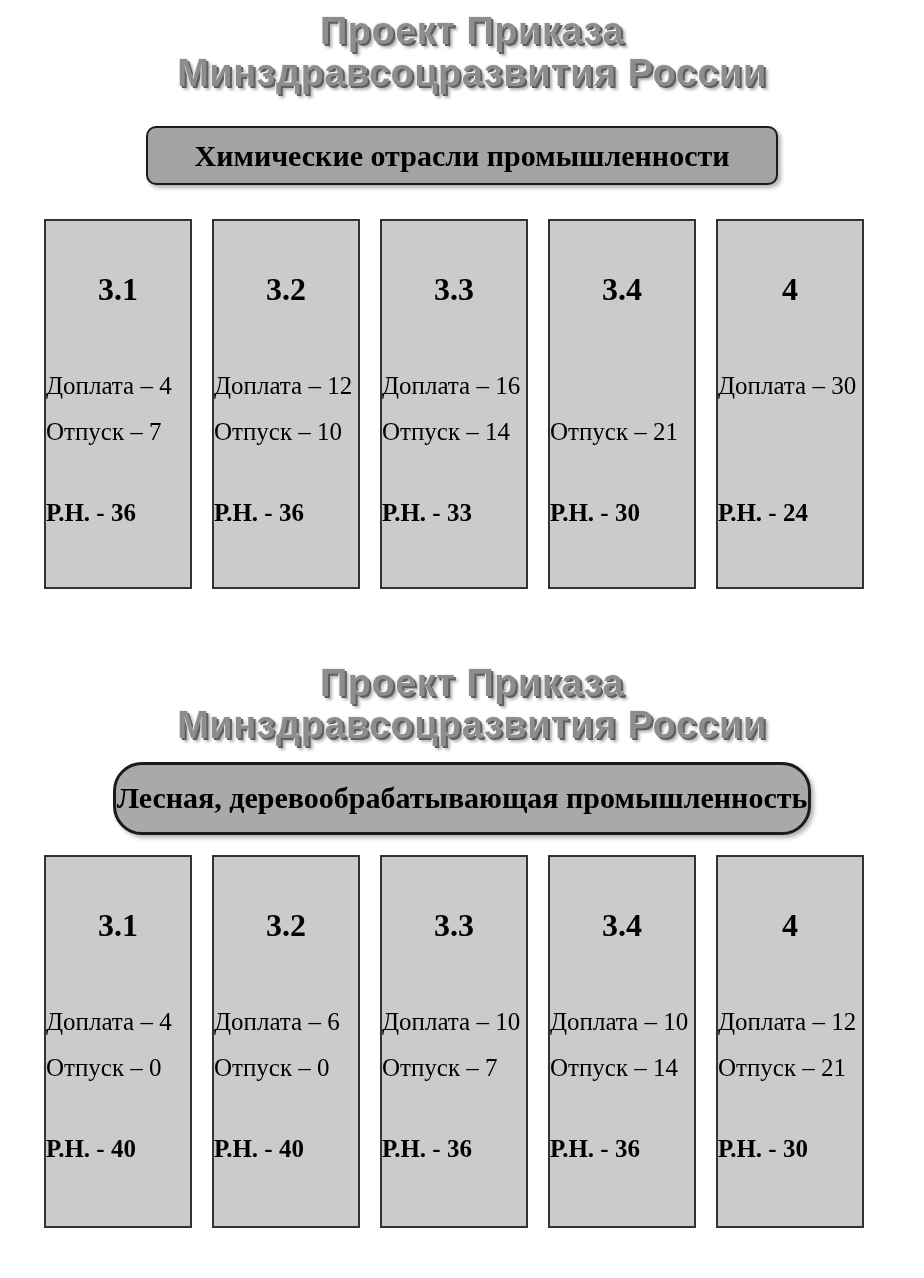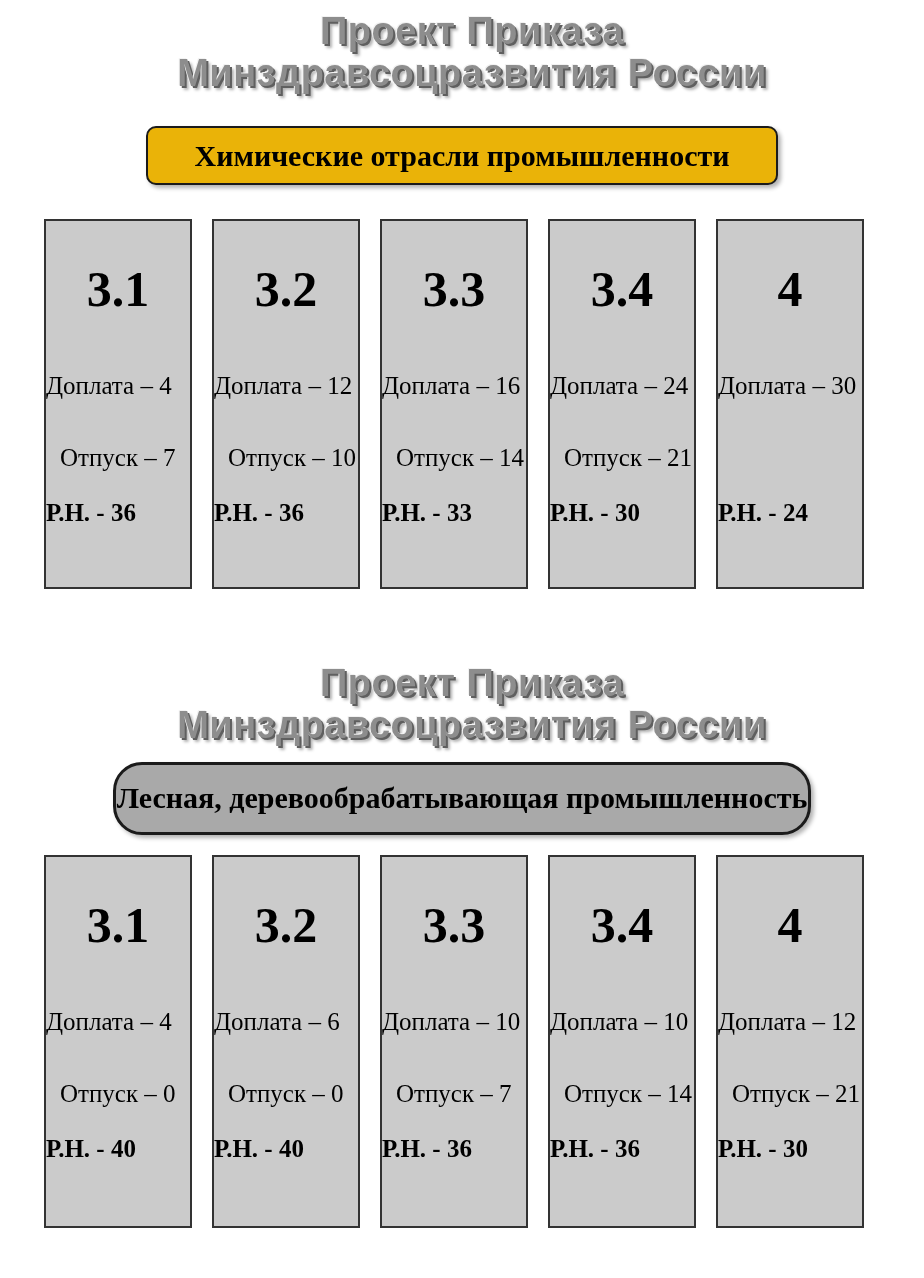--- a/index.html
+++ b/index.html
@@ -39,21 +39,21 @@
     font-family: "Liberation Serif", serif;
     font-weight: bold;
     color: #000000;
     box-shadow: 3px 3px 4px rgba(0,0,0,0.30);
   }
   .banner.light {
     left: 146px;
     top: 126px;
     width: 632px;
     height: 59px;
-    background: #eab308;
+    background: #a3a3a3;
     border-radius: 10px;
     font-size: 30px;
     line-height: 55px;
     text-align: center;
   }
   .banner.dark {
     left: 113px;
     top: 762px;
     width: 698px;
     height: 73px;
@@ -82,37 +82,37 @@
   .grade {
     position: absolute;
     left: 0;
     right: 0;
     top: 40px;
     height: 56px;
     line-height: 56px;
     text-align: center;
     font-family: "Liberation Serif", serif;
     font-weight: bold;
-    font-size: 50px;
+    font-size: 32px;
     color: #000000;
   }
   .cline {
     position: absolute;
     left: 0;
     right: 0;
     height: 34px;
     line-height: 34px;
     text-align: left;
     font-family: "Liberation Serif", serif;
     font-size: 25px;
     color: #000000;
     white-space: nowrap;
   }
   .l1 { top: 148px; }
-  .l2 { top: 220px; margin-left: 14px; }
+  .l2 { top: 194px; }
   .l3 { top: 275px; font-weight: bold; }
 </style>
 </head>
 <body>
 
 <div class="canvas">
 
   <div class="wordart" style="top:10px;">
     <div>Проект Приказа</div>
     <div>Минздравсоцразвития России</div>
@@ -134,21 +134,20 @@
       <div class="cline l3">Р.Н. - 36</div>
     </div>
     <div class="card c3">
       <div class="grade">3.3</div>
       <div class="cline l1">Доплата – 16</div>
       <div class="cline l2">Отпуск – 14</div>
       <div class="cline l3">Р.Н. - 33</div>
     </div>
     <div class="card c4">
       <div class="grade">3.4</div>
-      <div class="cline l1">Доплата – 24</div>
       <div class="cline l2">Отпуск – 21</div>
       <div class="cline l3">Р.Н. - 30</div>
     </div>
     <div class="card c5">
       <div class="grade">4</div>
       <div class="cline l1">Доплата – 30</div>
       <div class="cline l3">Р.Н. - 24</div>
     </div>
   </div>
 

